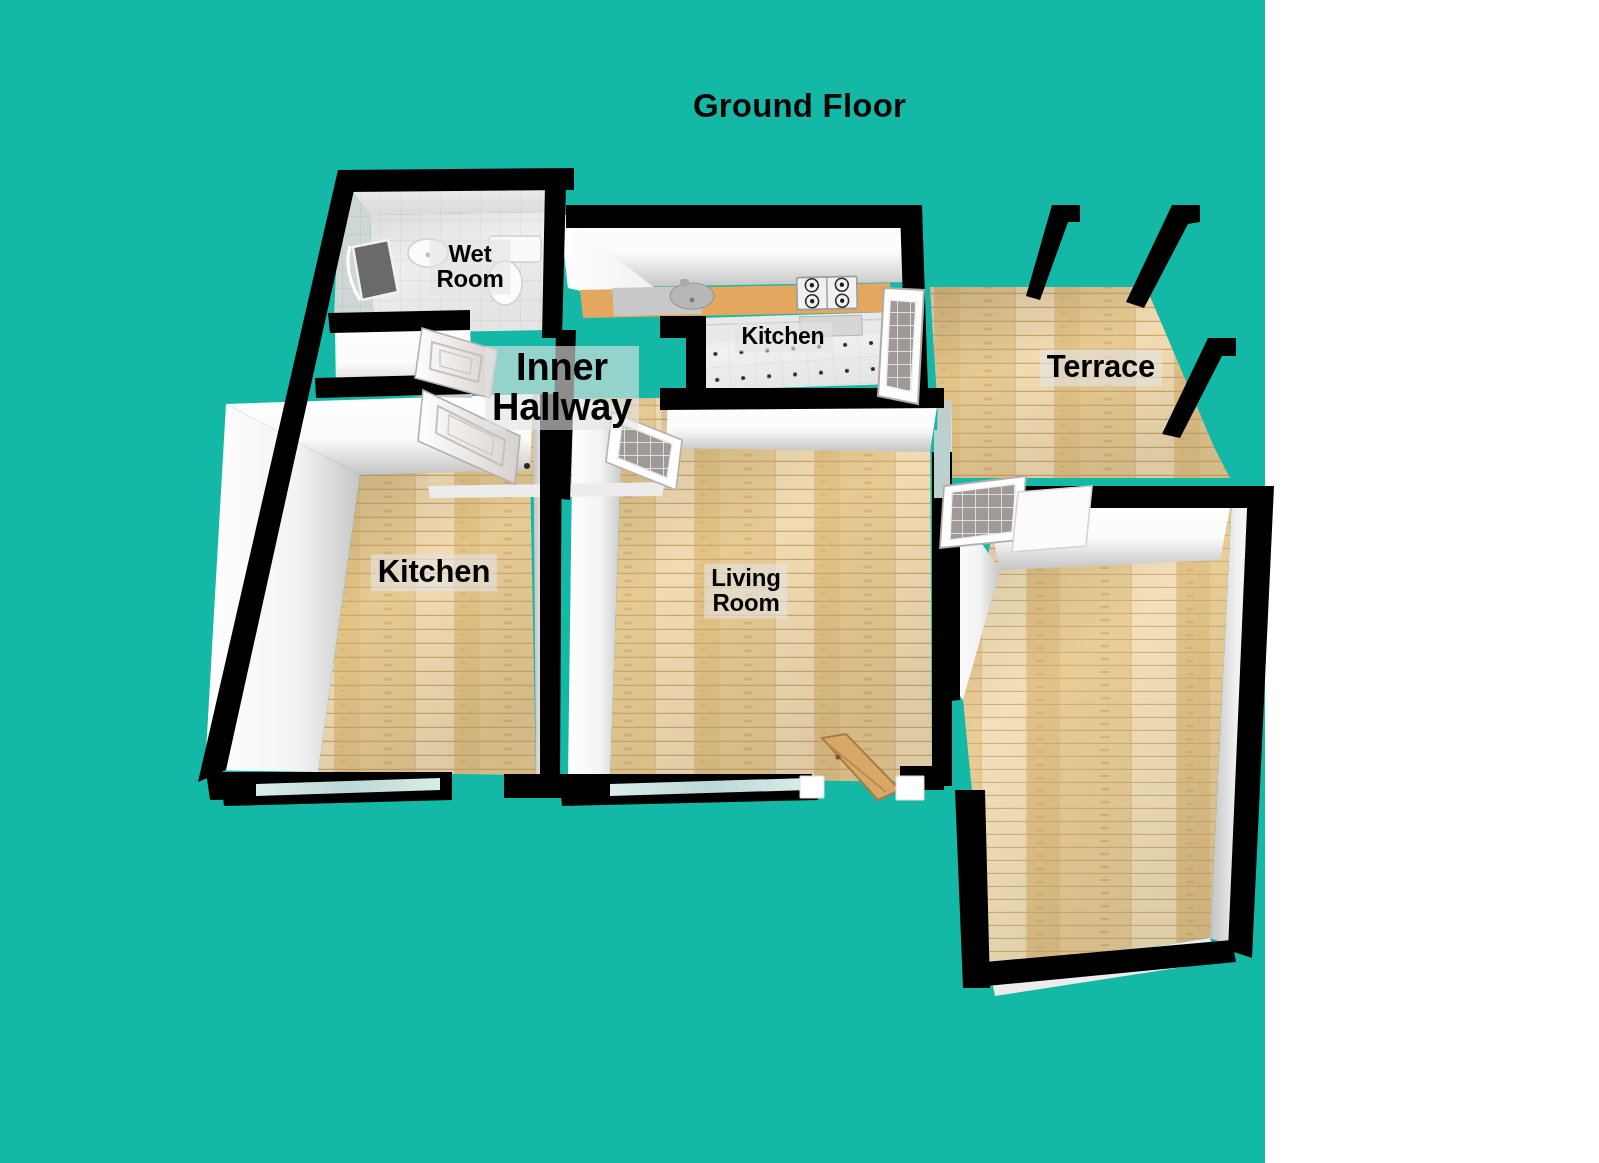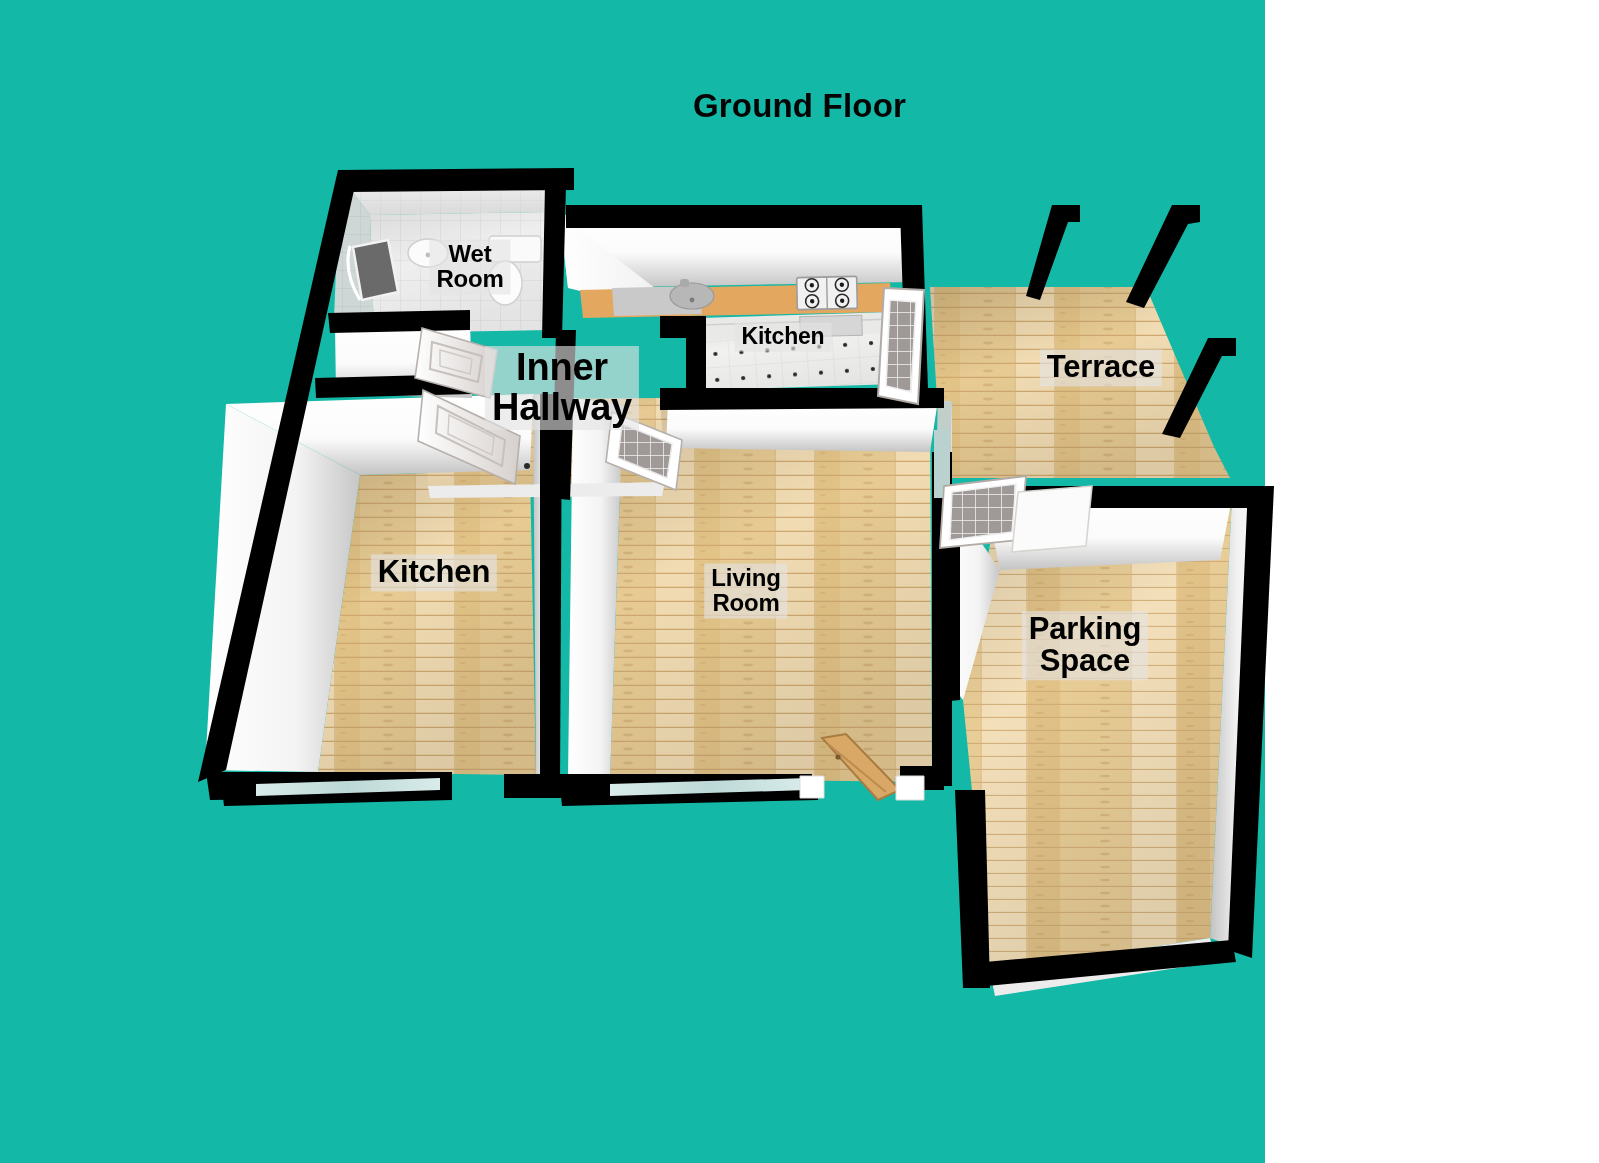--- a/index.html
+++ b/index.html
@@ -394,17 +394,15 @@
 
   <div class="room-label lbl-wet">Wet
 Room</div>
   <div class="room-label lbl-hall">Inner
 Hallway</div>
   <div class="room-label lbl-kitchen">Kitchen</div>
   <div class="room-label lbl-bedroom">Kitchen</div>
   <div class="room-label lbl-living">Living
 Room</div>
   <div class="room-label lbl-terrace">Terrace</div>
-  <div class="room-label lbl-parking">Parking
-Space</div>
 
 
 </div>
 
 </body></html>

